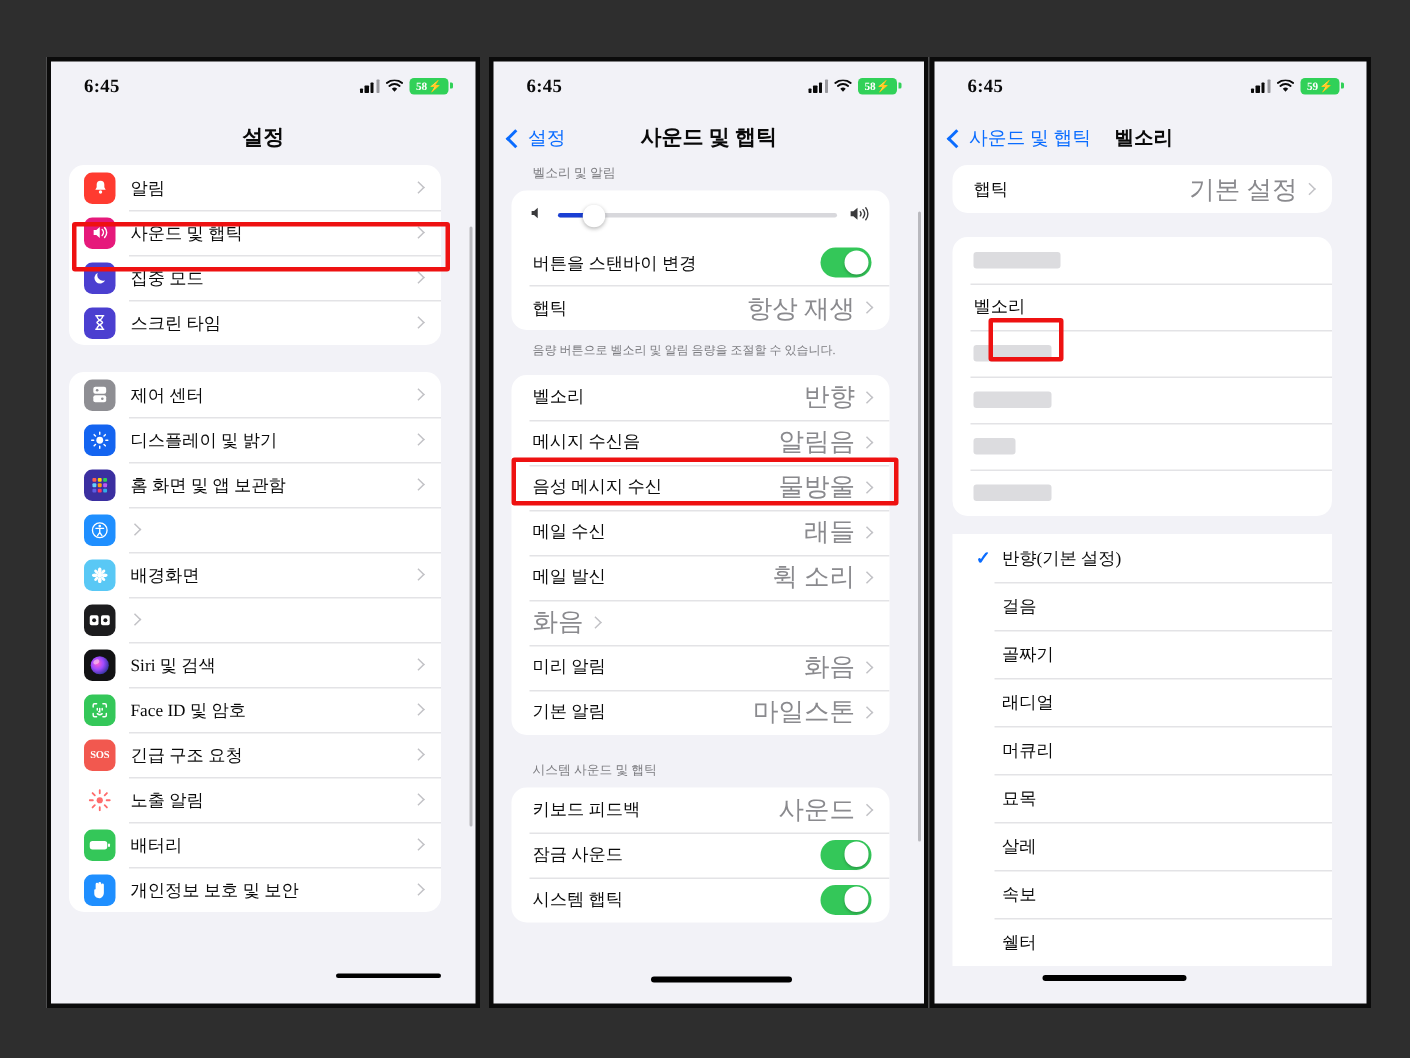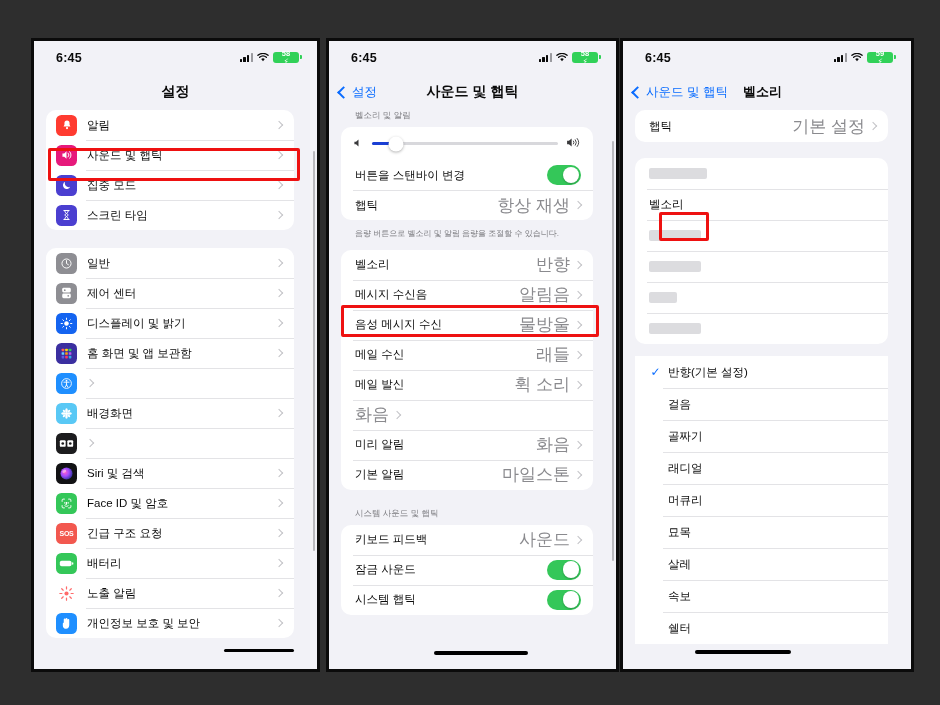--- a/index.html
+++ b/index.html
@@ -3,21 +3,21 @@
 <meta charset="utf-8">
 <style>
   html,body{margin:0;padding:0;}
   body{
     width:940px;height:705px;
     background:#2e2e2e;
     font-family:"Liberation Sans","DejaVu Sans",sans-serif;
     overflow:hidden;
     position:relative;
   }
-  .stage{position:absolute;left:0;top:0;width:940px;height:518px;}
+  .stage{position:absolute;left:0;top:0;width:940px;height:518px;font-family:Liberation Serif, serif;}
 
   
   .phone{
     position:absolute;top:38px;height:628px;
     background:#f2f2f7;
     border:3px solid #0b0b0b;
     overflow:hidden;
   }
   #phone1{left:31px;width:283px;}
   #phone2{left:326px;width:287px;}
@@ -38,21 +38,21 @@
   .sig i{display:block;width:2.4px;background:#0a0a0a;border-radius:.5px;}
   .sig i:nth-child(1){height:3.5px;}
   .sig i:nth-child(2){height:5.3px;}
   .sig i:nth-child(3){height:7px;}
   .sig i:nth-child(4){height:9px;background:#9a9a9f;}
   .wifi{position:relative;width:12px;height:9px;}
   .wifi svg{display:block;}
   .batt{
     display:flex;align-items:center;justify-content:center;
     min-width:22px;height:11px;border-radius:3px;
-    background:#31d158;position:relative;padding:0 2px;flex-direction:column;
+    background:#31d158;position:relative;padding:0 2px;
   }
   .batt span{font-size:7.5px;font-weight:700;color:#fff;line-height:1;}
   .batt:after{
     content:"";position:absolute;right:-2.6px;top:3px;
     width:1.6px;height:4px;background:#31d158;border-radius:0 1px 1px 0;
   }
   .bolt{font-size:7px;color:#fff;margin-left:.5px;}
 
   
   .navbar{
@@ -242,30 +242,20 @@
                   <path d="M2.5 2h7M2.5 14h7M3.5 2.5c0 3 5 4.5 5 5.5s-5 2.5-5 5.5" stroke="#fff" stroke-width="1.3" fill="none" stroke-linecap="round"></path>
                   <path d="M8.5 2.5c0 3-5 4.5-5 5.5s5 2.5 5 5.5" stroke="#fff" stroke-width="1.3" fill="none" stroke-linecap="round"></path>
                 </svg>
             </div>
             <div class="row-label">스크린 타임</div>
             <div class="disc"></div>
           </div>
         </div>
 
         <div class="group">
-          <div class="row">
-            <div class="appicon" style="background:#8e8e93">
-              <svg width="13" height="13" viewBox="0 0 16 16">
-                  <circle cx="8" cy="8" r="5.6" stroke="#fff" stroke-width="1.2" fill="none"></circle>
-                  <path d="M8 4.4v3.6l2.4 1.6" stroke="#fff" stroke-width="1.2" fill="none" stroke-linecap="round"></path>
-                </svg>
-            </div>
-            <div class="row-label">일반</div>
-            <div class="disc"></div>
-          </div>
           <div class="row">
             <div class="appicon" style="background:#8e8e93">
               <svg width="11" height="12" viewBox="0 0 12 14">
                   <rect x="1" y="1" width="10" height="5.4" rx="1.6" fill="#fff"></rect>
                   <rect x="1" y="7.6" width="10" height="5.4" rx="1.6" fill="#fff"></rect>
                   <circle cx="4" cy="3.7" r="1" fill="#8e8e93"></circle>
                   <circle cx="8" cy="10.3" r="1" fill="#8e8e93"></circle>
                 </svg>
             </div>
             <div class="row-label">제어 센터</div>
@@ -370,44 +360,44 @@
             </div>
             <div class="row-label">Face ID 및 암호</div>
             <div class="disc"></div>
           </div>
           <div class="row">
             <div class="appicon" style="background:#f2584f;font-size:7px;font-weight:700;letter-spacing:-.2px">SOS</div>
             <div class="row-label">긴급 구조 요청</div>
             <div class="disc"></div>
           </div>
           <div class="row">
-            <div class="appicon" style="background:#34c759">
-              <svg width="15" height="9" viewBox="0 0 18 10">
-                  <rect x="1" y="1.6" width="14" height="6.8" rx="2.2" fill="#fff"></rect>
-                  <rect x="15.6" y="3.6" width="1.6" height="2.8" rx=".8" fill="#fff"></rect>
-                </svg>
-            </div>
-            <div class="row-label">배터리</div>
-            <div class="disc"></div>
-          </div>
-          <div class="row">
             <div class="appicon" style="background:#ffffff">
               <svg width="15" height="15" viewBox="0 0 16 16">
                   <g fill="#ff6b6b">
                     <circle cx="8" cy="8" r="2.2"></circle>
                     <g stroke="#ff6b6b" stroke-width="1.3" stroke-linecap="round">
                       <path d="M8 .9v2.2M8 12.9v2.2M.9 8h2.2M12.9 8h2.2M2.9 2.9l1.6 1.6M11.5 11.5l1.6 1.6M13.1 2.9l-1.6 1.6M4.5 11.5l-1.6 1.6"></path>
                     </g>
                   </g>
                 </svg>
             </div>
             <div class="row-label">노출 알림</div>
             <div class="disc"></div>
           </div>
           <div class="row">
+            <div class="appicon" style="background:#34c759">
+              <svg width="15" height="9" viewBox="0 0 18 10">
+                  <rect x="1" y="1.6" width="14" height="6.8" rx="2.2" fill="#fff"></rect>
+                  <rect x="15.6" y="3.6" width="1.6" height="2.8" rx=".8" fill="#fff"></rect>
+                </svg>
+            </div>
+            <div class="row-label">배터리</div>
+            <div class="disc"></div>
+          </div>
+          <div class="row">
             <div class="appicon" style="background:#1f8fff">
               <svg width="11" height="13" viewBox="0 0 12 14">
                   <path d="M3 6V2.6a1 1 0 1 1 2 0V6V2a1 1 0 1 1 2 0v4V3a1 1 0 1 1 2 0v5.6c0 2.4-1.4 4.2-3.4 4.2S2 11.4 2 9.4V7.2a.9.9 0 0 1 1-1z" fill="#fff"></path>
                 </svg>
             </div>
             <div class="row-label">개인정보 보호 및 보안</div>
             <div class="disc"></div>
           </div>
         </div>
 

